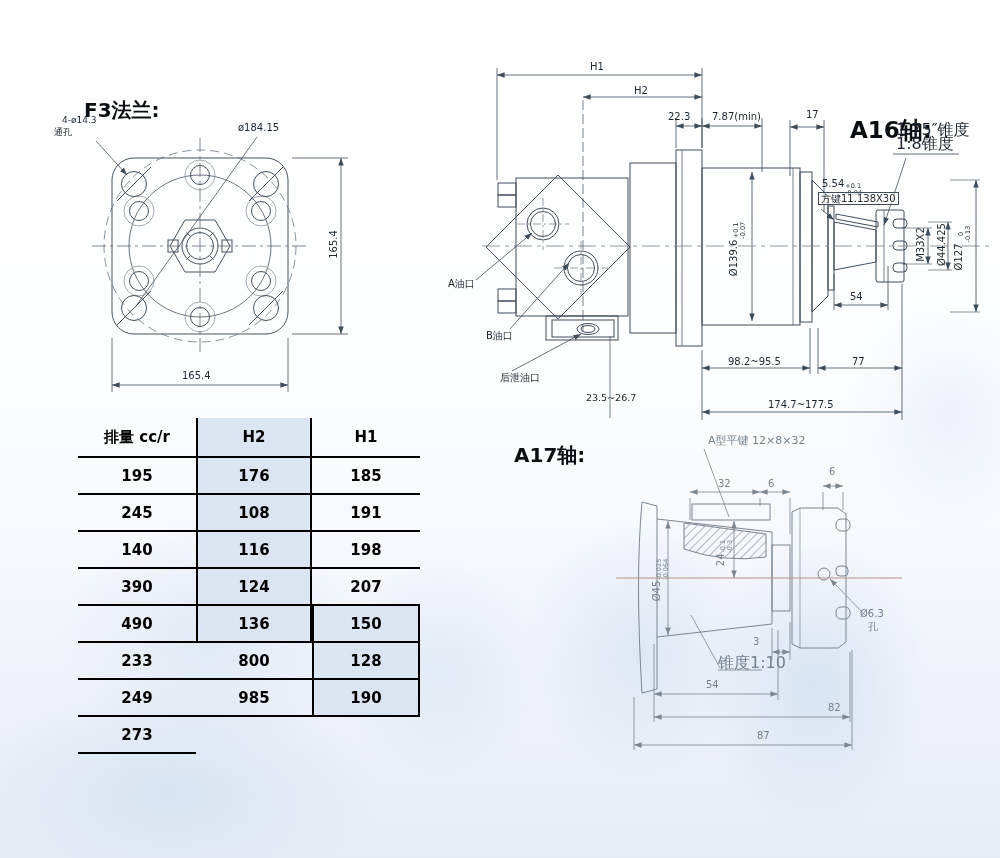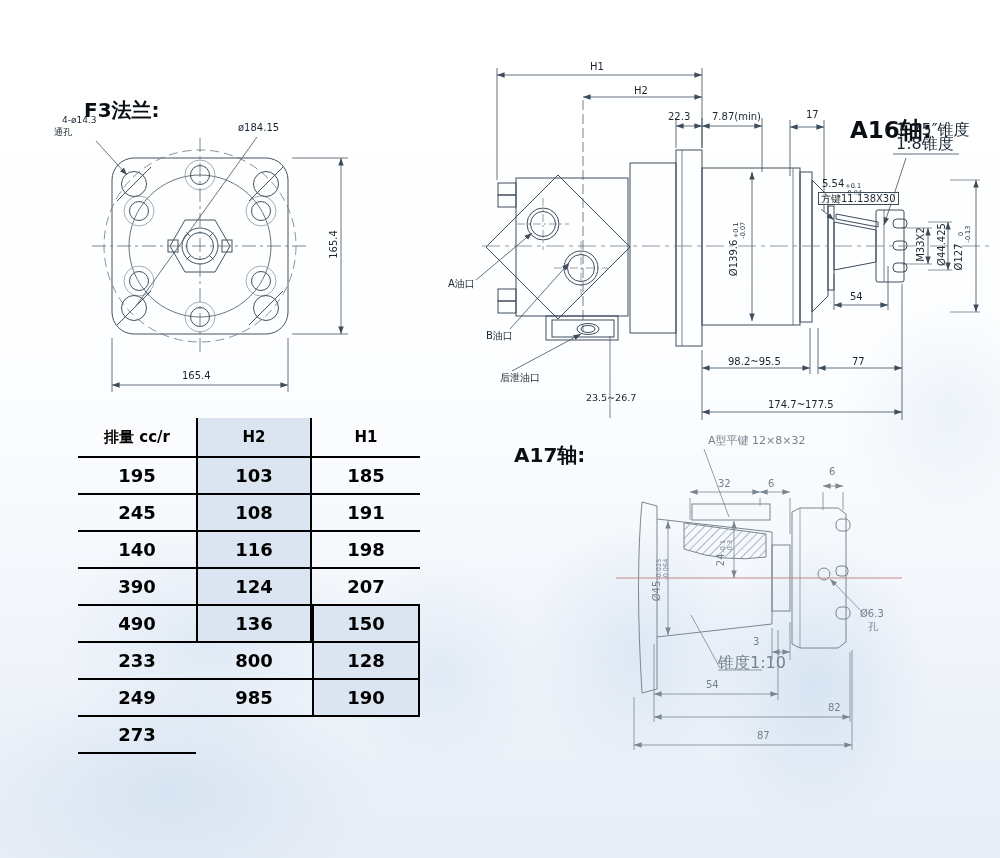--- a/index.html
+++ b/index.html
@@ -18,21 +18,21 @@
   .vtext{position:absolute;width:110px;text-align:center;transform:rotate(-90deg);
          transform-origin:center center;font-size:10px;line-height:11px;white-space:nowrap;}
   .tol{display:inline-flex;flex-direction:column;font-size:6.5px;line-height:6.5px;
        vertical-align:-1px;margin-left:1px;}
   .tol i{font-style:normal;}
   .gray{color:#75808d;}
   .boxed{border:1px solid #3e4d5c;padding:0 2px;background:rgba(255,255,255,.6);}
   
   .tbl{position:absolute;left:78px;top:418px;display:grid;grid-template-columns:118px 116px 108px;}
   .cell{height:35px;display:flex;align-items:center;justify-content:center;
-        border-bottom:2px solid #000;font-size:18px;font-weight:bold;color:#000;}
+        border-bottom:2px solid #000;font-size:15px;font-weight:bold;color:#000;}
   .cell.hd{height:38px;font-size:15px;}
   .h2col{background:#dbe5f1;border-left:2px solid #000;border-right:2px solid #000;}
 </style>
 </head>
 <body>
 
 <div class="page">
 
   <div class="blob" style="left:60px;top:520px;width:300px;height:240px;background:radial-gradient(closest-side,rgba(203,220,238,.45),rgba(203,220,238,0));"></div>
   <div class="blob" style="left:330px;top:560px;width:220px;height:220px;background:radial-gradient(closest-side,rgba(203,220,238,.4),rgba(203,220,238,0));"></div>
@@ -330,21 +330,21 @@
   <div class="lbl gray" style="left:757px;top:730px;">87</div>
   <div class="lbl gray" style="left:860px;top:608px;">Ø6.3</div>
   <div class="lbl gray" style="left:868px;top:621px;">孔</div>
 
   <div class="tbl">
     <div class="cell hd">排量  cc/r</div>
     <div class="cell hd h2col">H2</div>
     <div class="cell hd">H1</div>
 
     <div class="cell">195</div>
-    <div class="cell h2col">103</div>
+    <div class="cell h2col">176</div>
     <div class="cell">185</div>
 
     <div class="cell">245</div>
     <div class="cell h2col">108</div>
     <div class="cell">191</div>
 
     <div class="cell">140</div>
     <div class="cell h2col">116</div>
     <div class="cell">198</div>
 

